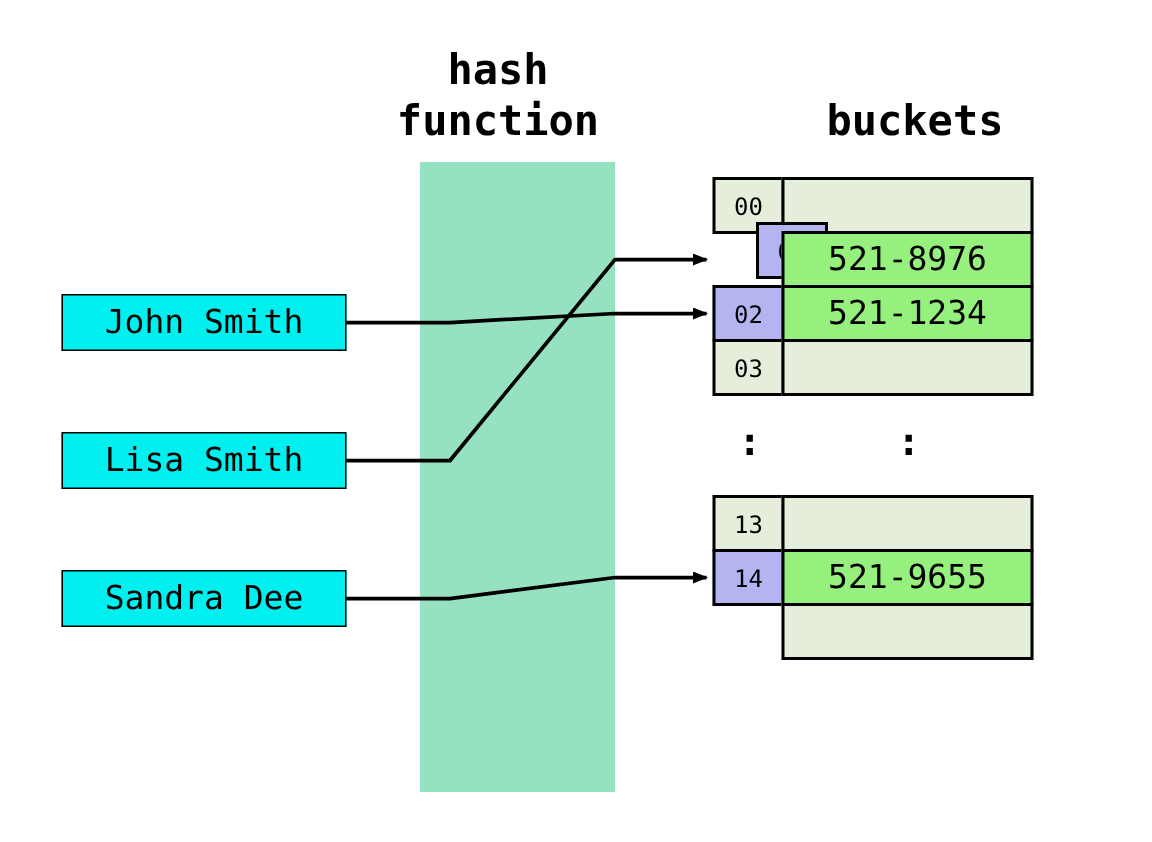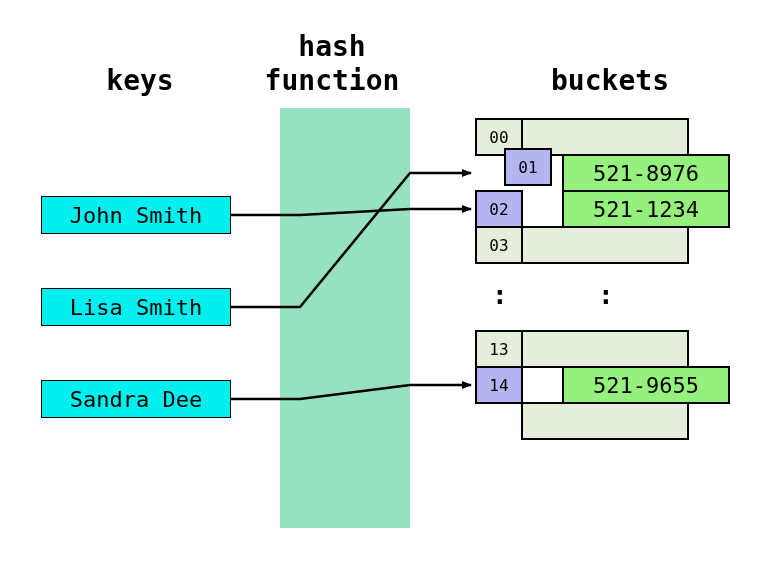--- a/index.html
+++ b/index.html
@@ -60,41 +60,40 @@
     border: 2px solid #000;
     background: #e4eedb;
     display: flex;
     align-items: center;
     justify-content: center;
     font-size: 22px;
     font-family: "DejaVu Sans Mono", "Courier New", monospace;
     color: #000;
     box-sizing: border-box;
   }
-  .value-cell.hit { background: #96f07d; margin-left: 41px; }
+  .value-cell.hit { background: #96f07d; }
   .ellipsis {
     position: absolute;
     font-size: 26px;
     font-weight: bold;
     font-family: "DejaVu Sans Mono", "Courier New", monospace;
     color: #000;
   }
   svg.arrows {
     position: absolute;
     left: 0; top: 0;
     width: 768px; height: 561px;
     pointer-events: none;
   }
 </style>
 </head>
 <body>
 
 <div class="canvas">
 
-  <div class="heading" style="left:80px; top:64px; width:120px;">keys</div>
 
   <div class="heading" style="left:242px; top:30px; width:180px;">hash</div>
   <div class="heading" style="left:242px; top:64px; width:180px;">function</div>
 
   <div class="heading" style="left:520px; top:64px; width:180px;">buckets</div>
 
   <div class="hash-rect" style="left:280px; top:108px; width:130px; height:420px;"></div>
 
   <div class="key-box" style="left:41px; top:288px;">Lisa Smith</div>
   <div class="key-box" style="left:41px; top:196px;">John Smith</div>

